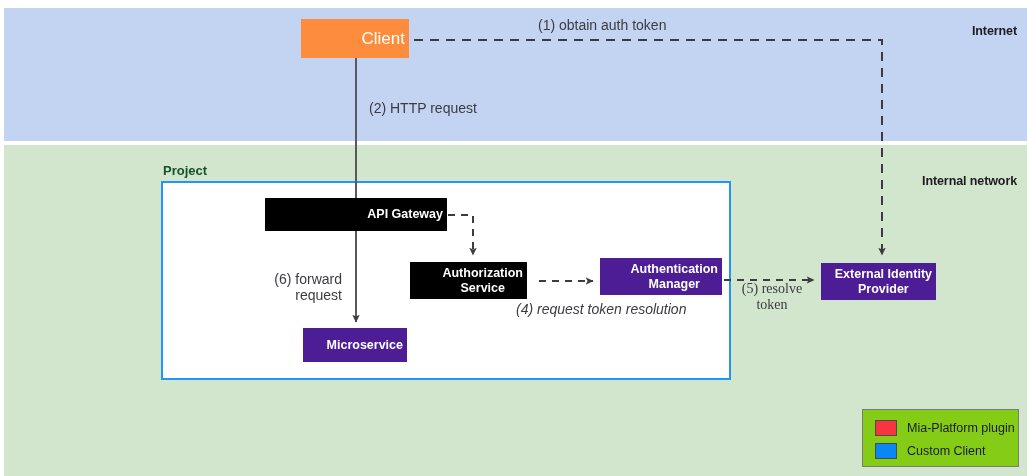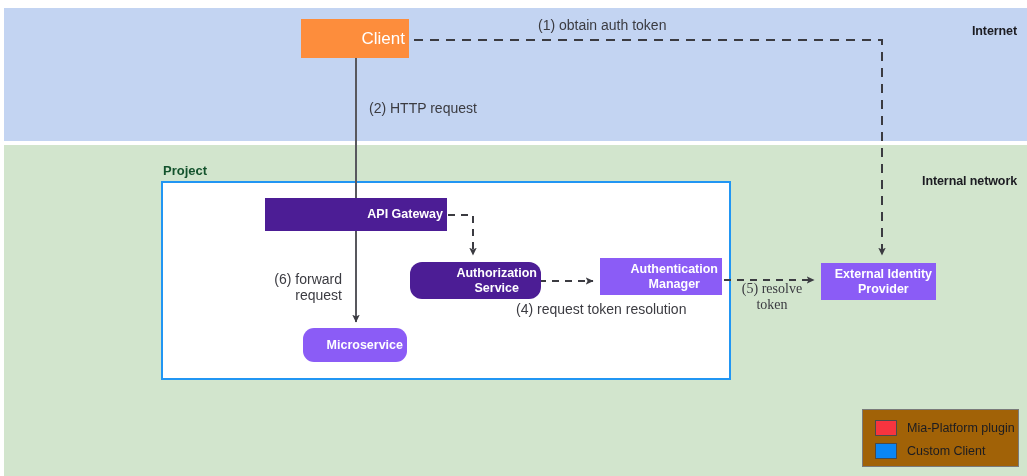--- a/index.html
+++ b/index.html
@@ -74,22 +74,22 @@
     font-weight: bold;
     line-height: 15px;
     box-sizing: border-box;
     padding: 2px 4px;
   }
   .node.client {
     background: #FD8D3C;
     font-size: 17px;
     font-weight: normal;
   }
-  .node.plugin  { background: #4c1d95; }
-  .node.custom  { background: #8b5cf6; }
+  .node.plugin  { background: #000000; }
+  .node.custom  { background: #4c1d95; }
 
   
   #wires {
     position: absolute;
     left: 0; top: 0;
     width: 1027px;
     height: 476px;
     pointer-events: none;
   }
 
@@ -112,21 +112,21 @@
   .ann.right { text-align: right; }
   .ann.center { text-align: center; }
 
   
   .legend {
     position: absolute;
     left: 862px;
     top: 409px;
     width: 157px;
     height: 58px;
-    background: #a16207;
+    background: #84cc16;
     border: 1px solid #7a7a7a;
     box-sizing: border-box;
     padding: 6px 0 0 12px;
   }
   .legend-row {
     display: flex;
     align-items: center;
     height: 23px;
   }
   .legend-swatch {
@@ -180,45 +180,45 @@
   </svg>
 
   <div class="node client" style="left:301px; top:19px; width:108px; height:39px;">
     <span>Client</span>
   </div>
 
   <div class="node plugin" style="left:265px; top:198px; width:182px; height:33px;">
     <span>API Gateway</span>
   </div>
 
-  <div class="node plugin" style="left:410px; top:262px; width:131px; height:37px;border-radius:12px;">
+  <div class="node plugin" style="left:410px; top:262px; width:117px; height:37px;">
     <span style="white-space:pre-line">Authorization
 Service</span>
   </div>
 
   <div class="node custom" style="left:600px; top:258px; width:122px; height:37px;">
     <span style="white-space:pre-line">Authentication
 Manager</span>
   </div>
 
-  <div class="node custom" style="left:303px; top:328px; width:104px; height:34px;border-radius:11px;">
+  <div class="node custom" style="left:303px; top:328px; width:104px; height:34px;">
     <span>Microservice</span>
   </div>
 
   <div class="node custom" style="left:821px; top:263px; width:115px; height:37px;">
     <span style="white-space:pre-line">External Identity
 Provider</span>
   </div>
 
   <div class="ann" style="left:538px; top:17px;">(1) obtain auth token</div>
 
   <div class="ann" style="left:369px; top:100px;">(2) HTTP request</div>
 
 
-  <div class="ann" style="left:516px; top:301px;">(4) request token resolution</div>
+  <div class="ann" style="left:516px; top:301px;font-style:italic;">(4) request token resolution</div>
 
   <div class="ann center" style="left:736px; top:281px; width:72px;font-family:Liberation Serif, serif;">(5) resolve
 token</div>
 
   <div class="ann right" style="left:250px; top:271px; width:92px;">(6) forward
 request</div>
 
 
   <div class="legend">
     <div class="legend-row">

